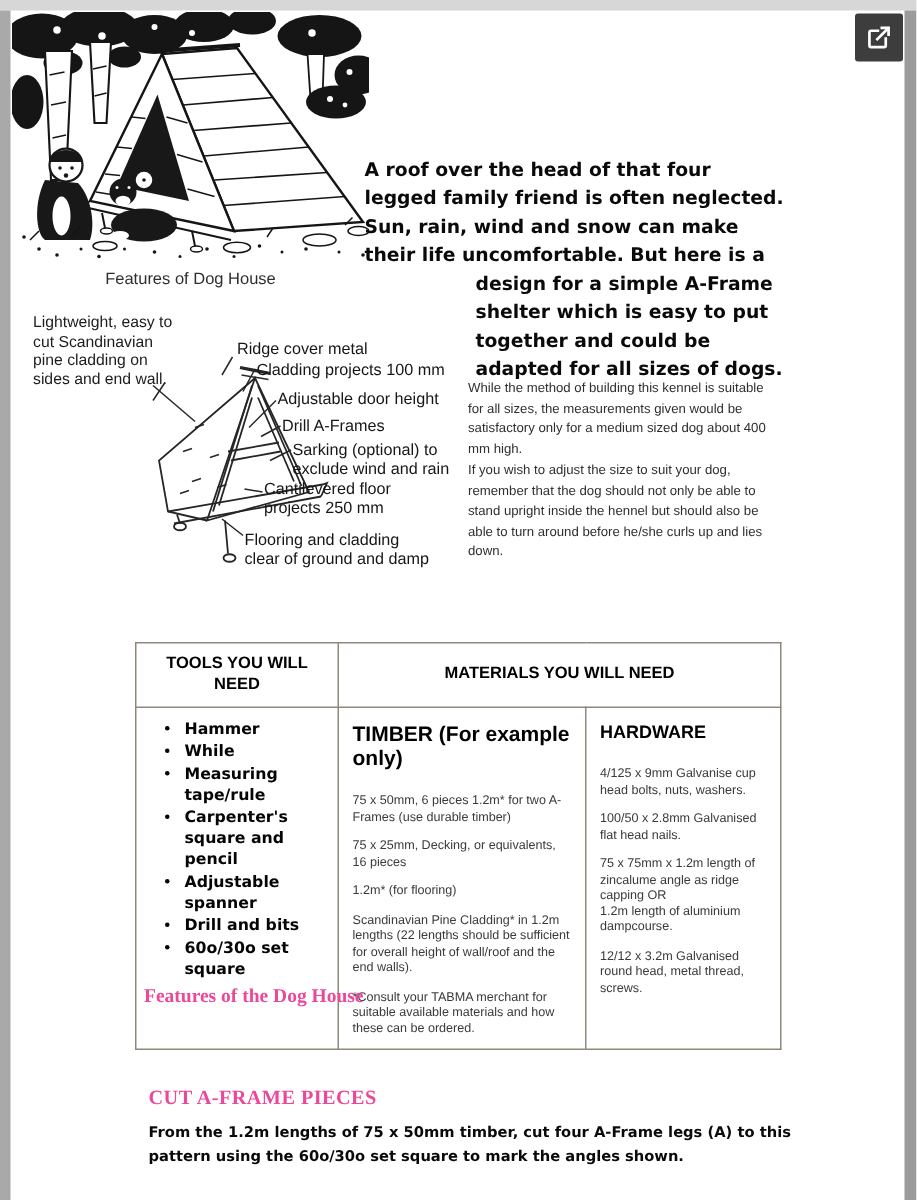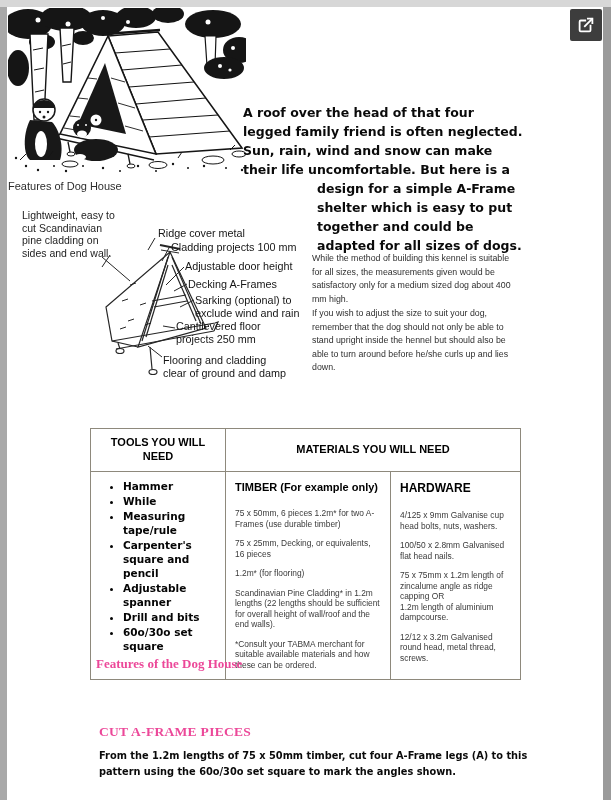--- a/index.html
+++ b/index.html
@@ -13,21 +13,21 @@
   .strip-right { position:absolute; left:603px; top:7px; width:8px; height:793px; background:#9b9b9b; }
 
   .open-btn {
     position:absolute; left:570px; top:9px; width:32px; height:32px;
     background:#3d3d3d; border:none; border-radius:2px; padding:0;
     display:flex; align-items:center; justify-content:center; cursor:pointer;
   }
 
   .hero { position:absolute; left:8px; top:8px; width:238px; height:168px; margin:0; }
   .hero svg { display:block; }
-  .caption { position:absolute; left:8px; top:180px; width:238px; text-align:left;
+  .caption { position:absolute; left:8px; top:180px; width:238px; text-align:center;
              font-size:11px; color:#2e2e2e; }
 
   .title { position:absolute; left:338px; top:79px; margin:0;
            font-family:"DejaVu Sans", sans-serif; font-size:17px; font-weight:bold;
            color:#014601; letter-spacing:0.2px; }
 
   .intro { position:absolute; font-family:"DejaVu Sans", sans-serif; font-weight:bold;
            font-size:12.5px; line-height:19px; color:#0a0a0a; white-space:pre; }
   .intro1 { left:243px; top:103px; }
   .intro2 { left:317px; top:179px; }
@@ -53,21 +53,21 @@
   .main-table { position:absolute; left:90px; top:428px; width:430px; height:232px;
                 border-collapse:collapse; table-layout:fixed; }
   .main-table th, .main-table td { border:1px solid #8e897c; }
   .main-table th { font-size:11px; font-weight:bold; color:#000; text-align:center;
                    vertical-align:middle; height:36px; padding:3px 14px; line-height:1.25; }
   .tools-cell { vertical-align:top; padding:7px 4px 0 10px; }
   ul.tools { margin:0; padding:0 0 0 22px; font-family:"DejaVu Sans", sans-serif;
              font-weight:bold; font-size:10.5px; line-height:14px; color:#050505; }
   ul.tools li { margin:0 0 1px 0; }
   .mat-cell { vertical-align:top; padding:9px 8px 0 9px; }
-  .cell-head { font-weight:bold; font-size:11px; color:#000; margin:0 0 15px 0; }
+  .cell-head { font-weight:bold; font-size:14px; color:#000; margin:0 0 15px 0; }
   .hw-head   { font-size:12px; }
   .mat-cell p { margin:0 0 9px 0; font-size:8.4px; line-height:10.5px; color:#3a3a3a;
                 white-space:pre-line; }
 
   .green-serif { position:absolute; margin:0; font-family:"Liberation Serif", serif;
                  font-weight:bold; color:#ec4899; }
   .h-features { left:96px; top:656px; font-size:13px; }
   .h-cut      { left:99px; top:724px; font-size:13.5px; letter-spacing:0.3px; }
 
   .cut-text { position:absolute; left:99px; top:748px; font-family:"DejaVu Sans", sans-serif;
@@ -249,21 +249,21 @@
       <line x1="94" y1="75" x2="80" y2="82"></line>
       <line x1="75" y1="103" x2="63" y2="101"></line>
       <line x1="62" y1="132" x2="48" y2="121"></line>
       <line x1="2" y1="32" x2="30" y2="56"></line>
       <line x1="10" y1="30" x2="2" y2="42"></line>
     </g>
   </svg>
   <span class="dlabel dl1">Ridge cover metal</span>
   <span class="dlabel dl2">Cladding projects 100 mm</span>
   <span class="dlabel dl3">Adjustable door height</span>
-  <span class="dlabel dl4">Decking A-Frames</span>
+  <span class="dlabel dl4">Drill A-Frames</span>
   <span class="dlabel dl5">Sarking (optional) to
 exclude wind and rain</span>
   <span class="dlabel dl6">Cantilevered floor
 projects 250 mm</span>
   <span class="dlabel dl7">Flooring and cladding
 clear of ground and damp</span>
 
   <table class="main-table">
     <colgroup>
         <col style="width:135px">

